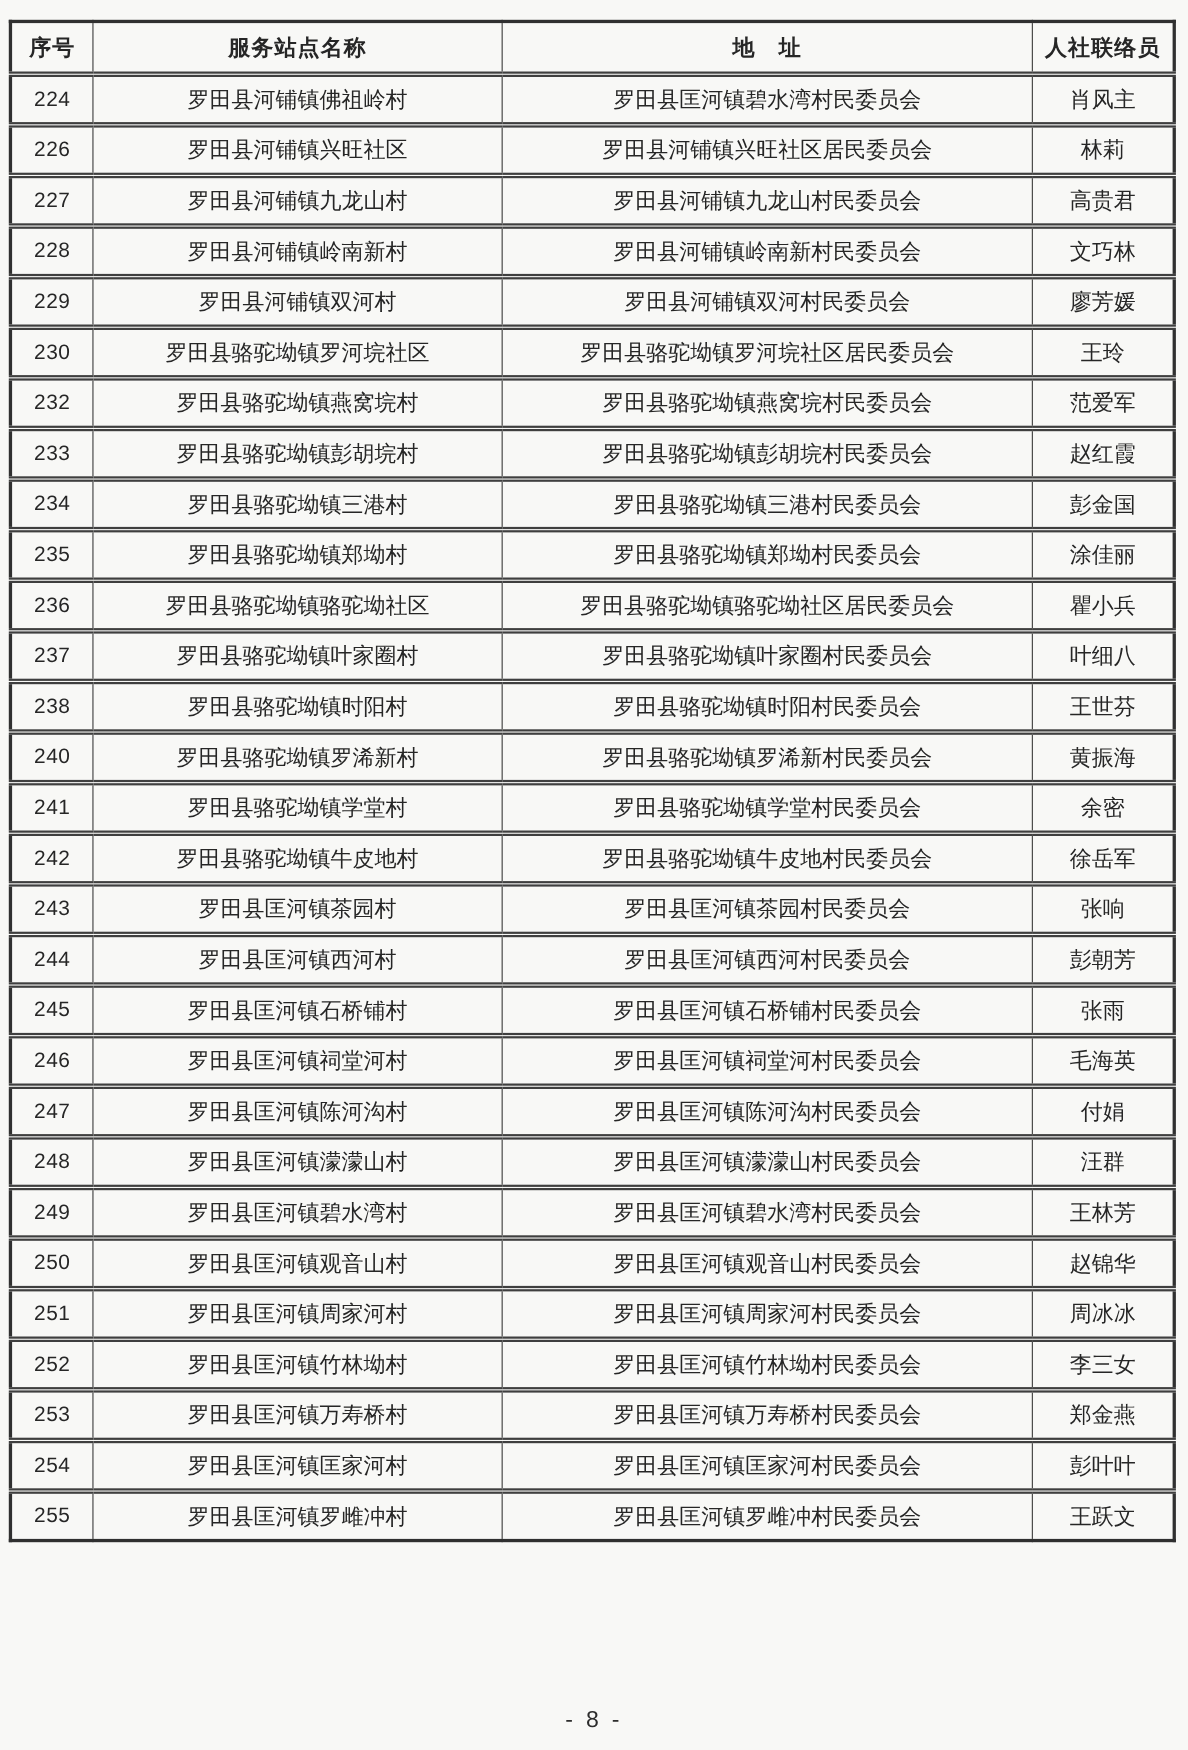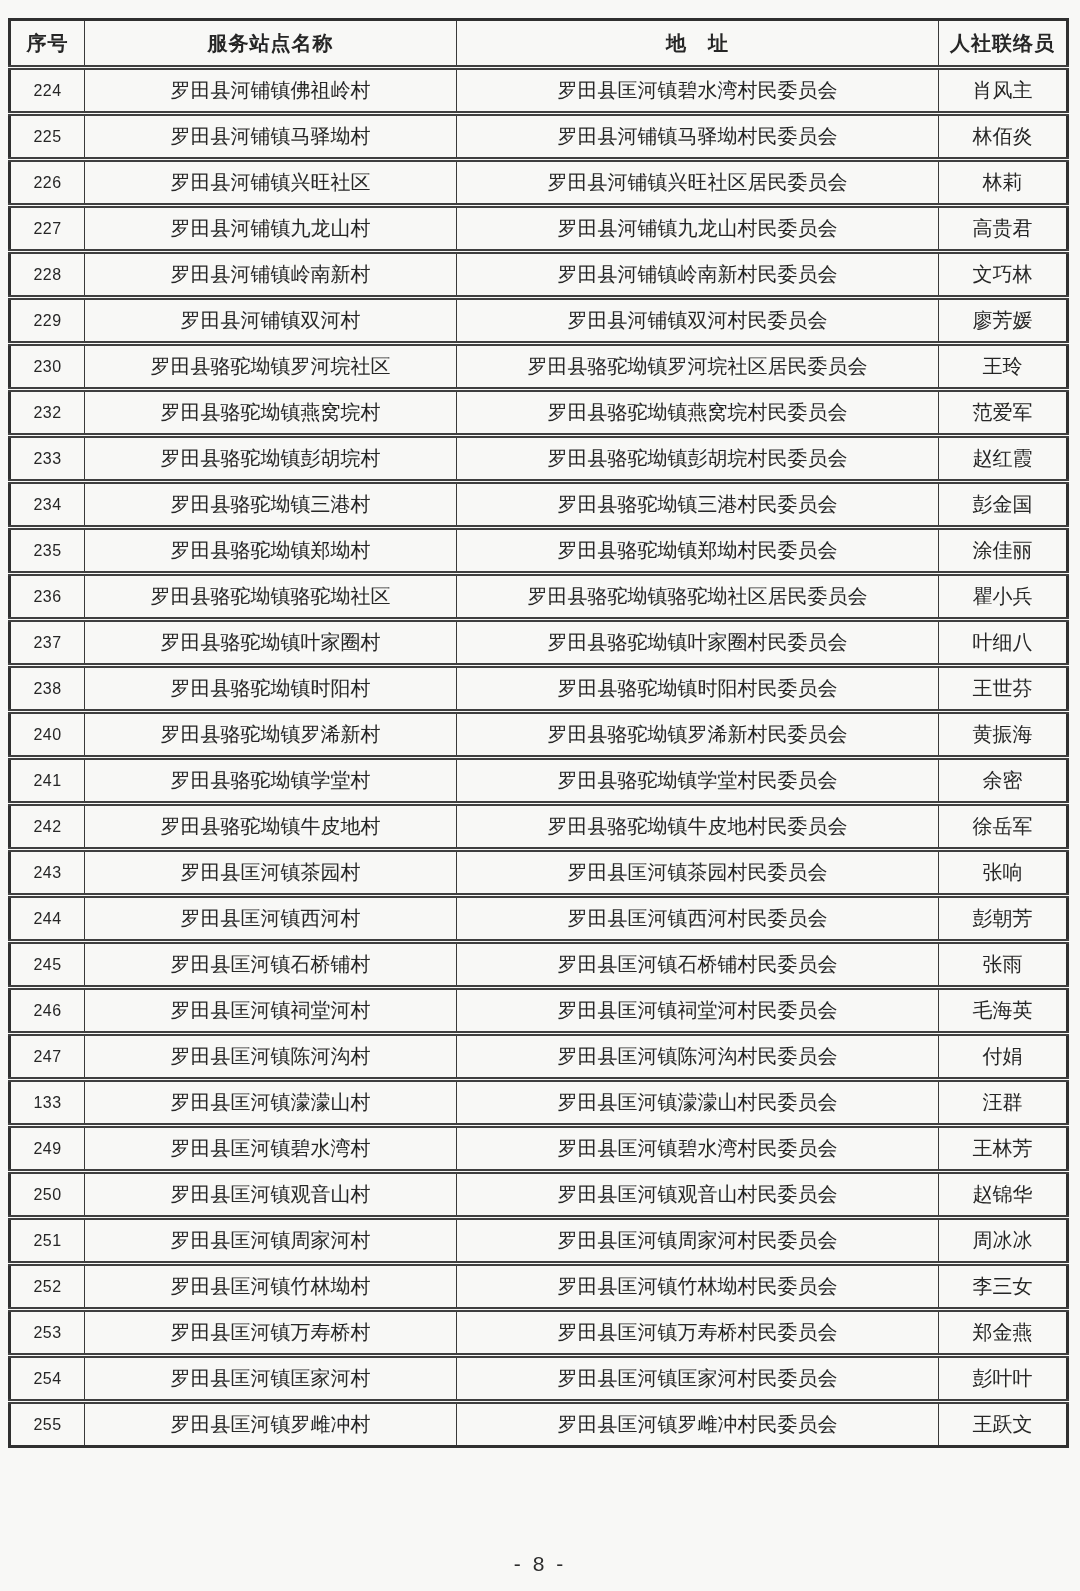--- a/index.html
+++ b/index.html
@@ -49,21 +49,21 @@
     height: 44px;
     font-size: 20px;
     font-weight: 600;
     letter-spacing: 1px;
   }
   tbody td {
     height: 41px;
     font-size: 20px;
   }
   tbody td.seq {
-    font-size: 16px;
+    font-size: 19px;
     letter-spacing: 0.5px;
     text-align: center;
   }
   .page-num {
     position: absolute;
     top: 1552px;
     left: 0;
     width: 1080px;
     text-align: center;
     font-size: 21px;
@@ -92,26 +92,20 @@
       </tr>
     </thead>
     <tbody>
         <tr>
     <td class="seq">224</td>
     <td class="name">罗田县河铺镇佛祖岭村</td>
     <td class="addr">罗田县匡河镇碧水湾村民委员会</td>
     <td class="contact">肖风主</td>
   </tr>
         <tr>
-    <td class="seq">225</td>
-    <td class="name">罗田县河铺镇马驿坳村</td>
-    <td class="addr">罗田县河铺镇马驿坳村民委员会</td>
-    <td class="contact">林佰炎</td>
-  </tr>
-        <tr>
     <td class="seq">226</td>
     <td class="name">罗田县河铺镇兴旺社区</td>
     <td class="addr">罗田县河铺镇兴旺社区居民委员会</td>
     <td class="contact">林莉</td>
   </tr>
         <tr>
     <td class="seq">227</td>
     <td class="name">罗田县河铺镇九龙山村</td>
     <td class="addr">罗田县河铺镇九龙山村民委员会</td>
     <td class="contact">高贵君</td>
@@ -218,21 +212,21 @@
     <td class="addr">罗田县匡河镇祠堂河村民委员会</td>
     <td class="contact">毛海英</td>
   </tr>
         <tr>
     <td class="seq">247</td>
     <td class="name">罗田县匡河镇陈河沟村</td>
     <td class="addr">罗田县匡河镇陈河沟村民委员会</td>
     <td class="contact">付娟</td>
   </tr>
         <tr>
-    <td class="seq">133</td>
+    <td class="seq">248</td>
     <td class="name">罗田县匡河镇濛濛山村</td>
     <td class="addr">罗田县匡河镇濛濛山村民委员会</td>
     <td class="contact">汪群</td>
   </tr>
         <tr>
     <td class="seq">249</td>
     <td class="name">罗田县匡河镇碧水湾村</td>
     <td class="addr">罗田县匡河镇碧水湾村民委员会</td>
     <td class="contact">王林芳</td>
   </tr>

